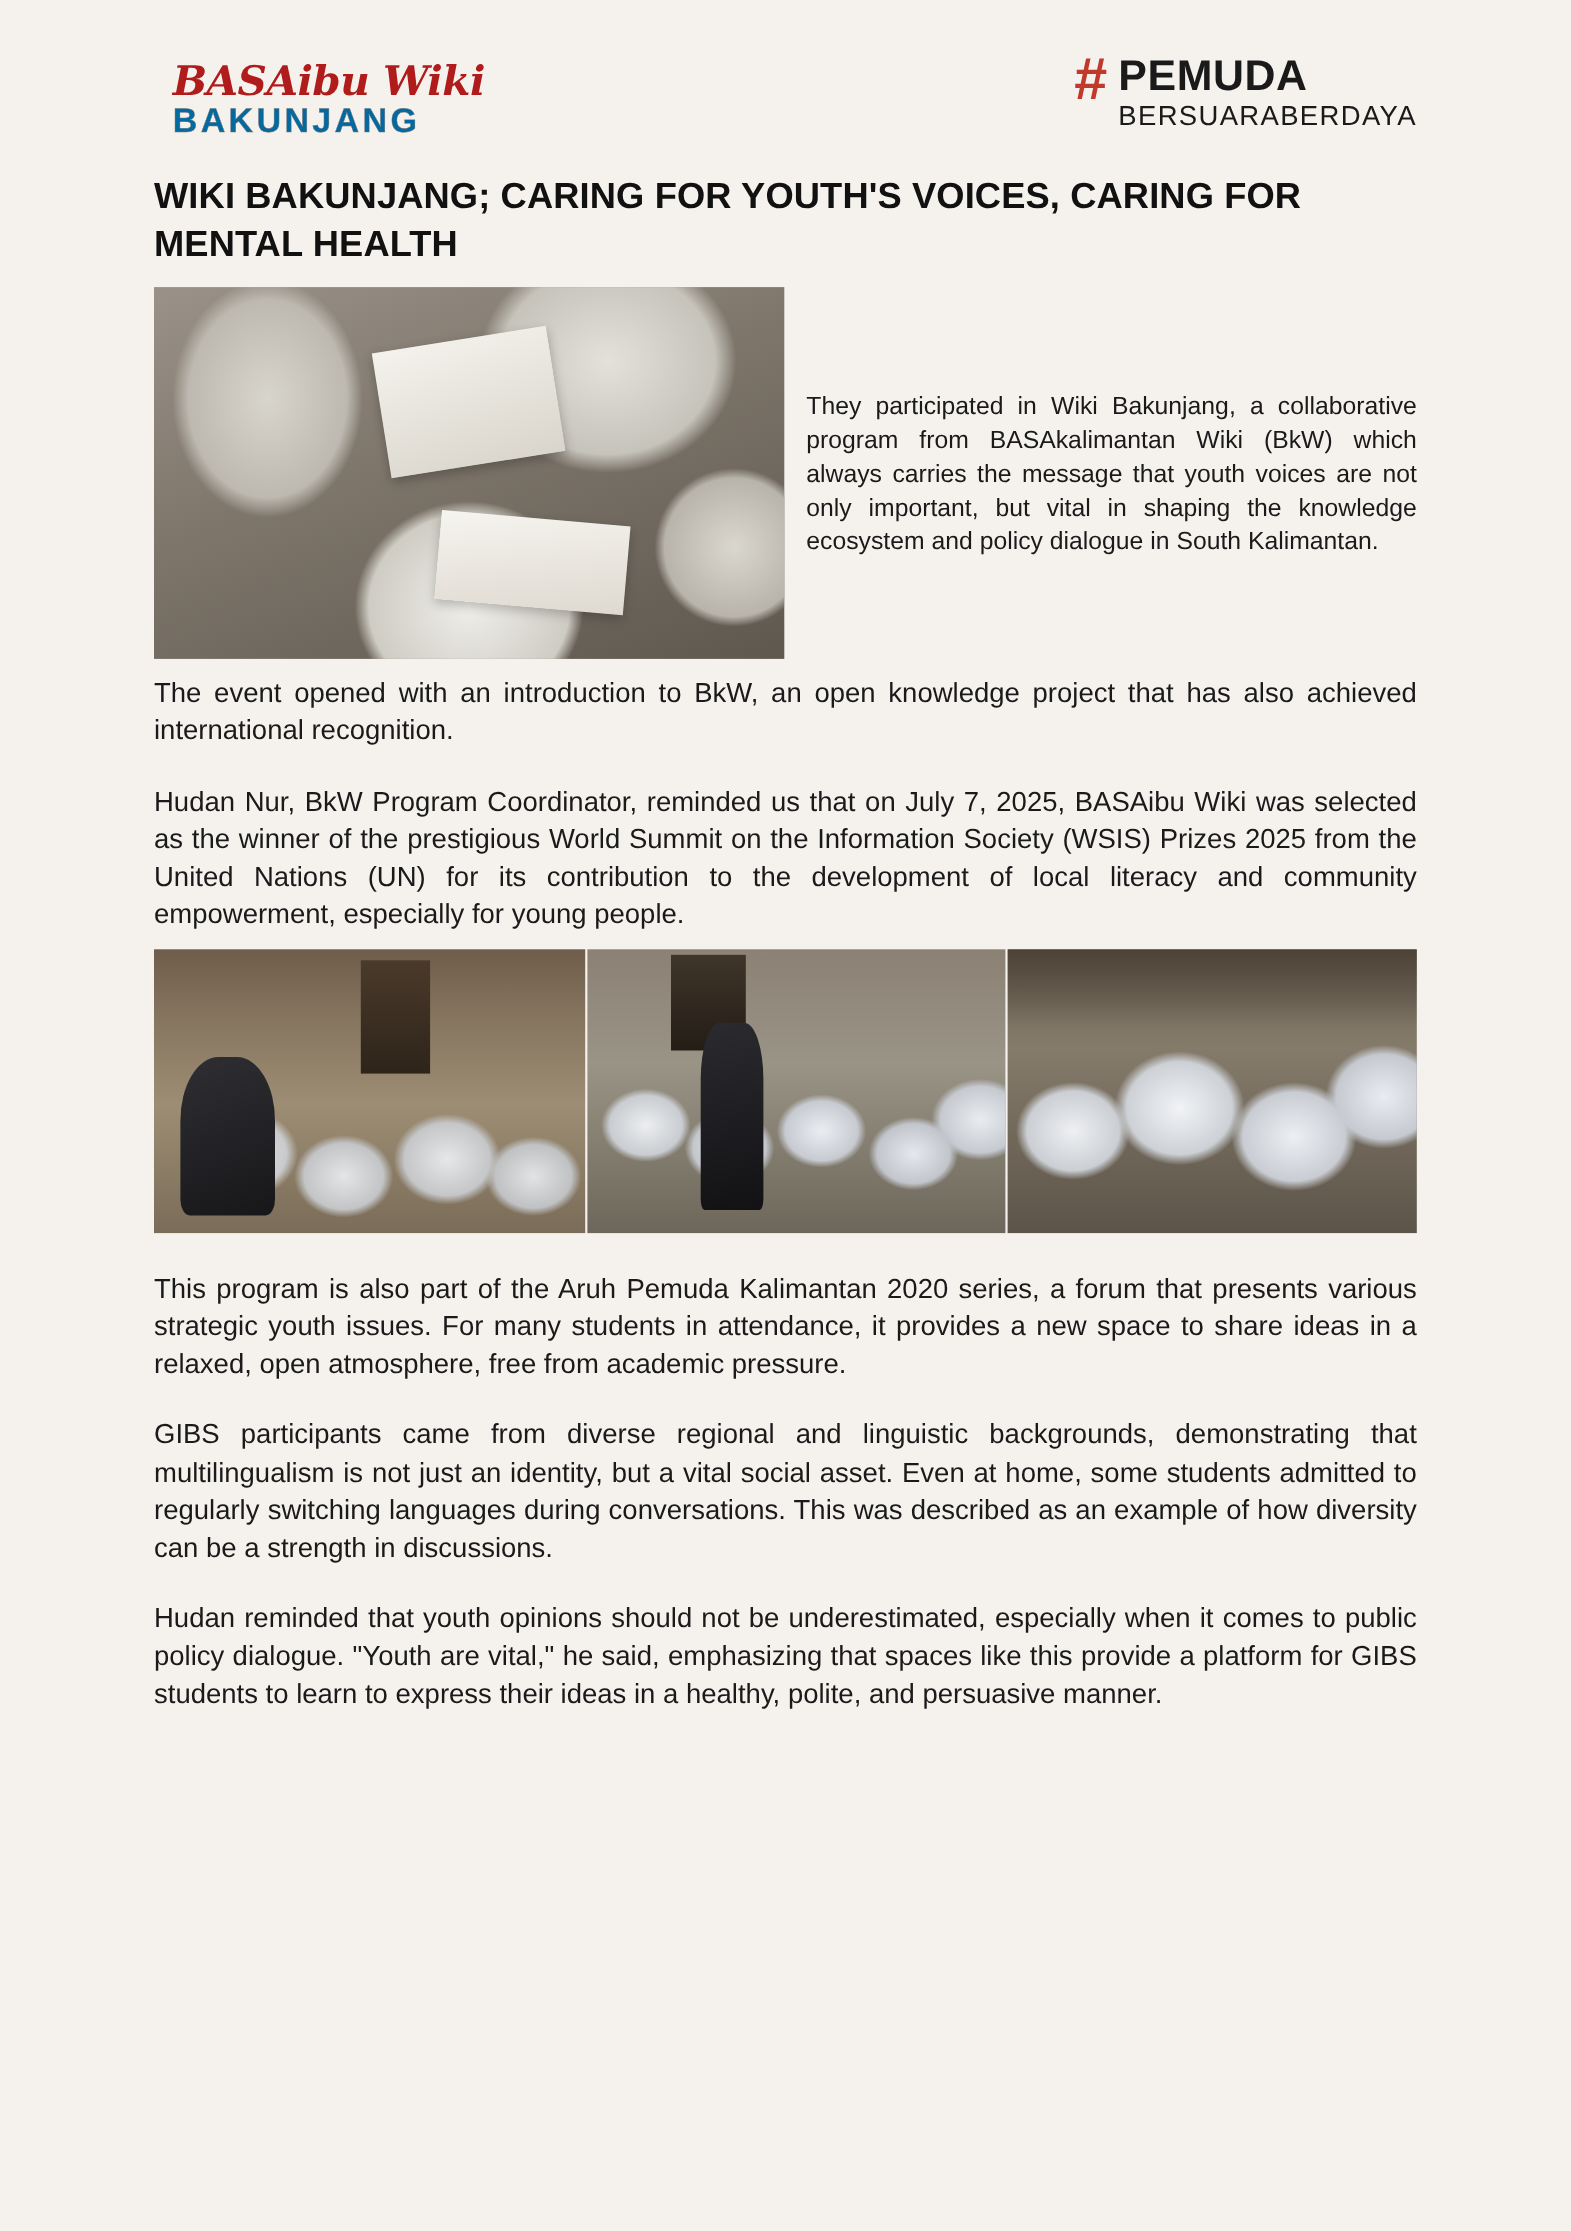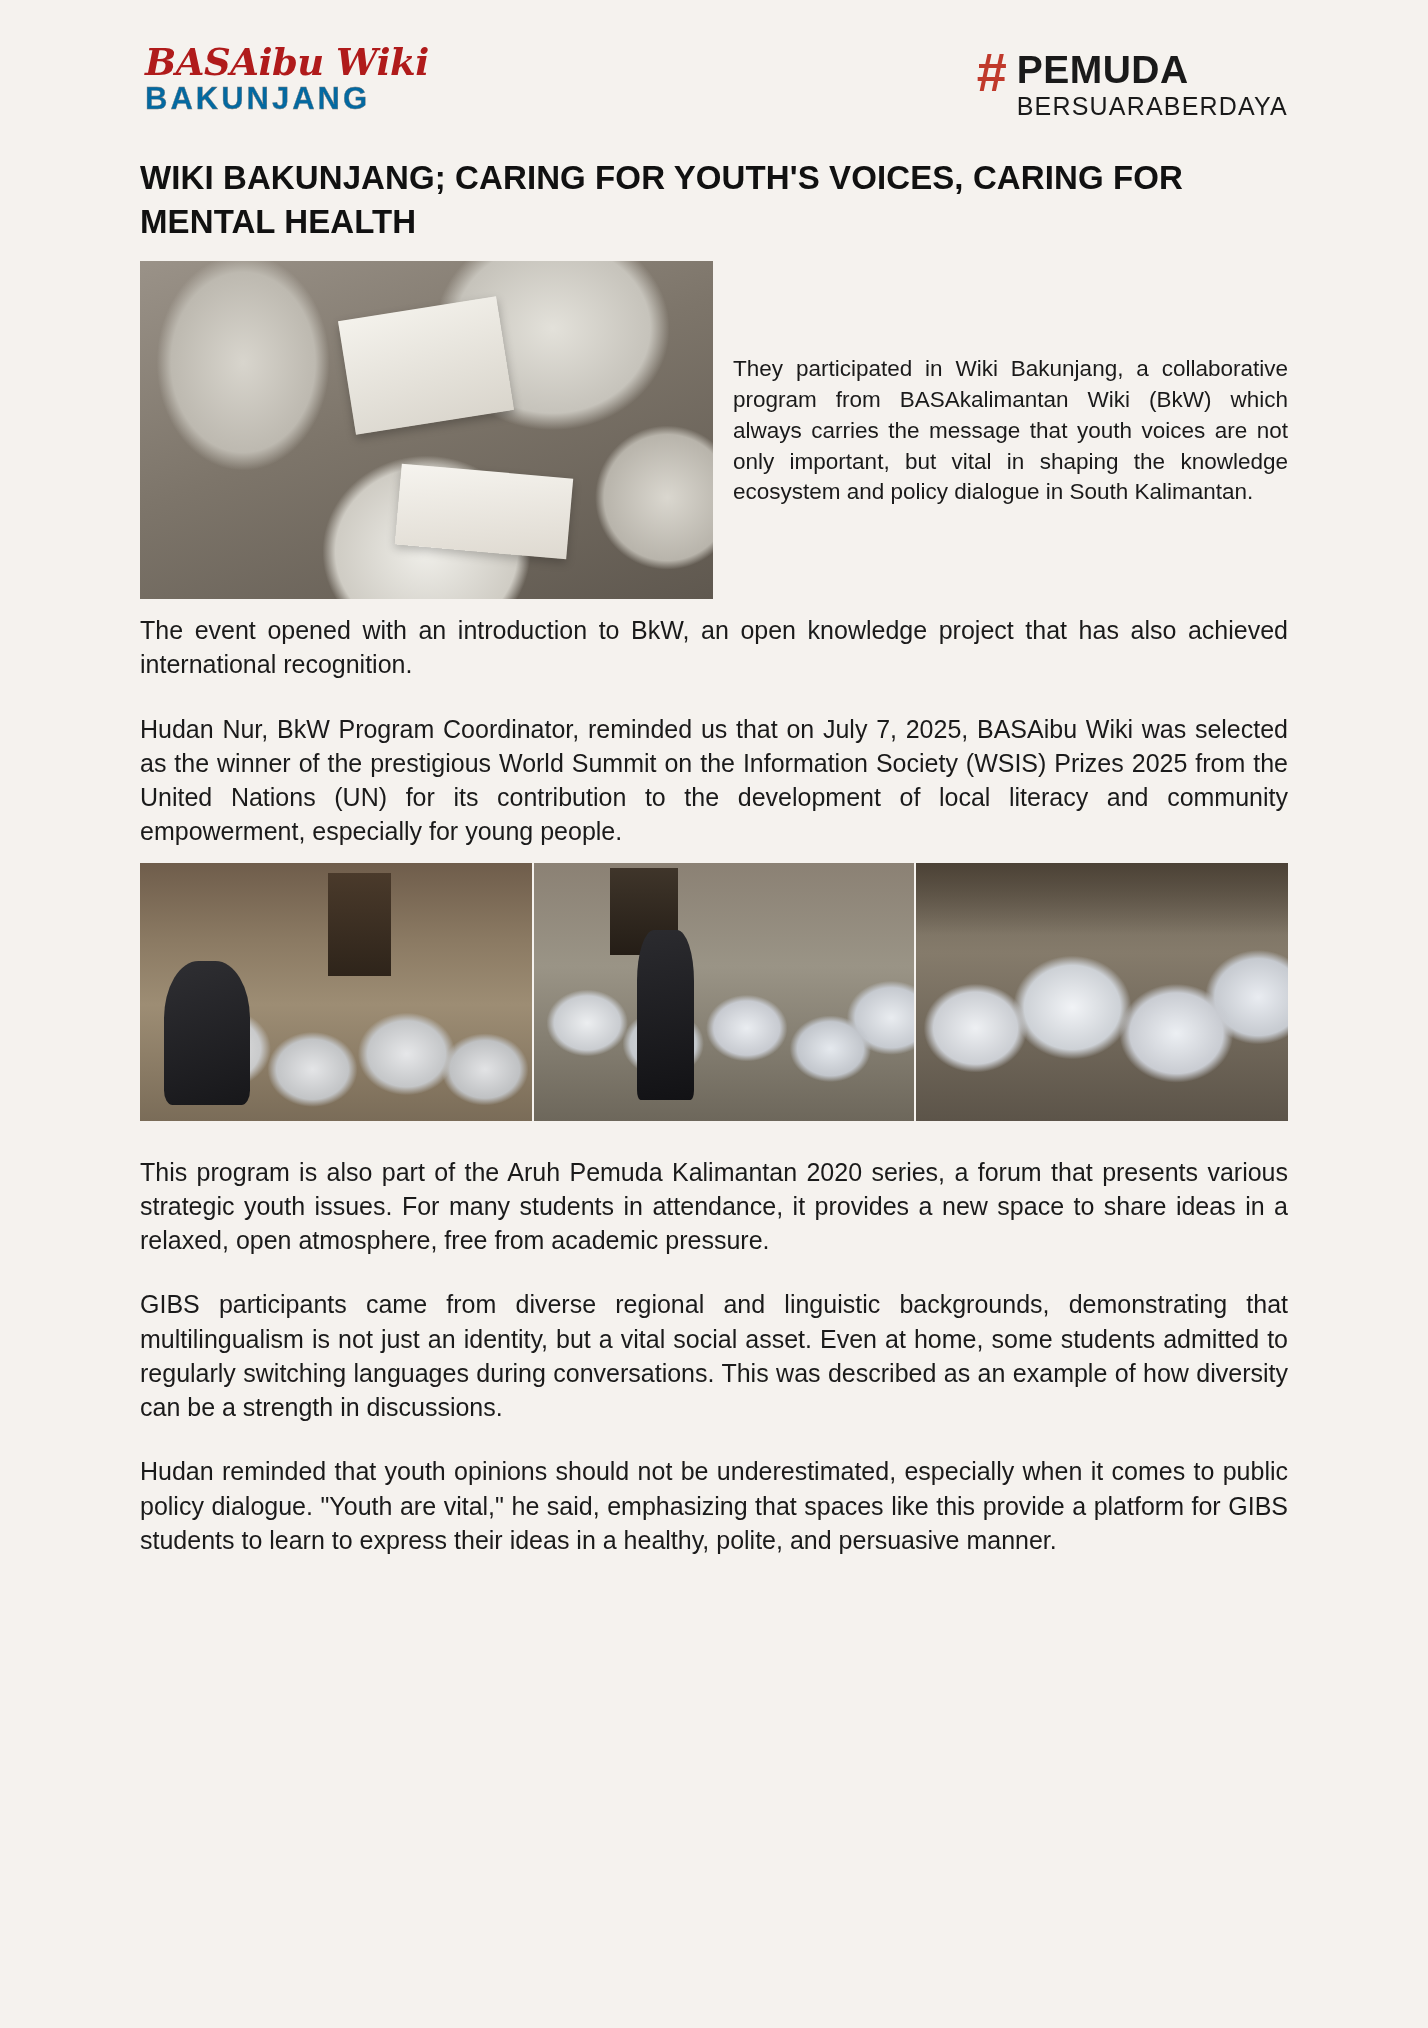--- a/index.html
+++ b/index.html
@@ -24,22 +24,23 @@
 
   
   .header {
     position: relative;
     height: 128px;
     display: flex;
     align-items: flex-start;
     justify-content: space-between;
   }
   .brand {
-    padding-top: 44px;
+    padding-top: 55px;
     padding-left: 5px;
+    margin-left: 12px;
   }
   .brand-line1 {
     font-family: "DejaVu Serif", serif;
     font-weight: bold;
     font-style: italic;
     font-size: 37px;
     letter-spacing: -0.5px;
     color: #b01b1b;
     line-height: 1;
   }

